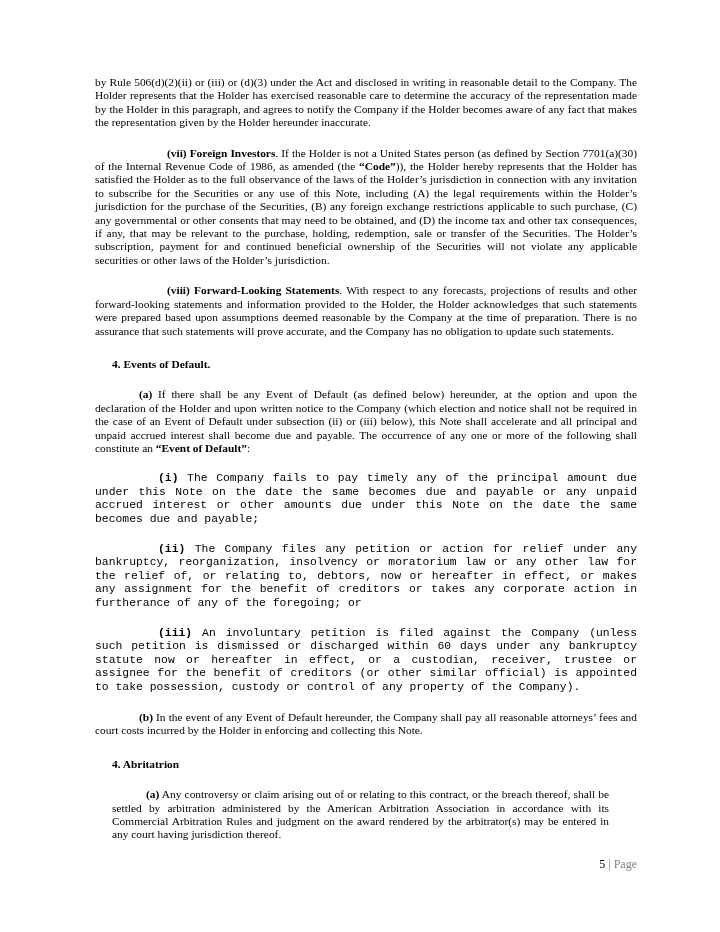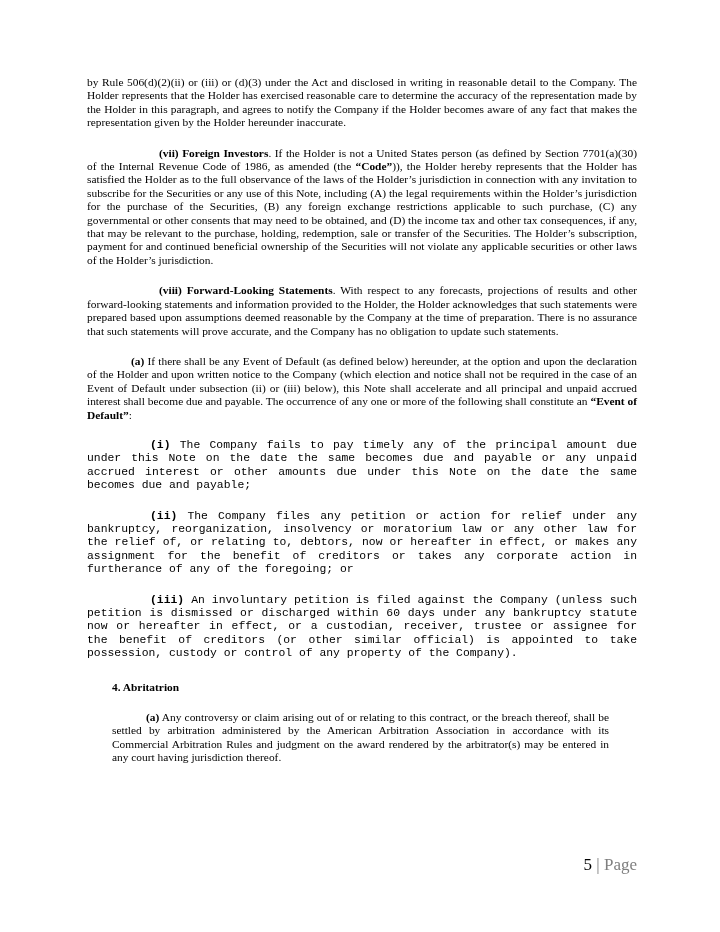--- a/index.html
+++ b/index.html
@@ -19,21 +19,21 @@
     color: var(--text, #000000);
     overflow: hidden;
   }
   .content {
     position: absolute;
     left: 83px;
     right: 83px;
     top: 76px;
   }
   .content p {
-    margin: 17px 0 0 4px;
+    margin: 17px 0 0 12px;
     text-align: justify;
   }
   .content p.first {
     margin-top: 0;
   }
   .indent-xl { text-indent: 72px; }
   .indent-lg { text-indent: 63px; font-family: Liberation Mono, monospace; }
   .indent-md { text-indent: 44px; }
   .heading {
     font-weight: bold;
@@ -45,21 +45,21 @@
     margin-left: 29px !important;
     margin-right: 28px !important;
     text-indent: 34px;
     text-align: left;
     font-family: Liberation Serif, serif;
   }
   .footer {
     position: absolute;
     top: 858px;
     right: 83px;
-    font-size: 17px;
+    font-size: 12px;
     line-height: 13px;
     text-align: right;
     white-space: pre;
   }
   .footer .muted {
     color: var(--footer_muted, #7f7f7f);
   }
   .run-b { font-weight: bold; }
   .run-i { }
 </style>
@@ -68,29 +68,31 @@
 
 <div class="page">
   <div class="content">
 
     <p class="first"><span>by Rule 506(d)(2)(ii) or (iii) or (d)(3) under the Act and disclosed in writing in reasonable detail to the Company. The Holder represents that the Holder has exercised reasonable care to determine the accuracy of the representation made by the Holder in this paragraph, and agrees to notify the Company if the Holder becomes aware of any fact that makes the representation given by the Holder hereunder inaccurate.</span></p>
 
     <p class="indent-xl"><span class="run-b">(vii) Foreign Investors</span><span>. If the Holder is not a United States person (as defined by Section 7701(a)(30) of the Internal Revenue Code of 1986, as amended (the </span><span class="run-b run-i">“Code”</span><span>)), the Holder hereby represents that the Holder has satisfied the Holder as to the full observance of the laws of the Holder’s jurisdiction in connection with any invitation to subscribe for the Securities or any use of this Note, including (A) the legal requirements within the Holder’s jurisdiction for the purchase of the Securities, (B) any foreign exchange restrictions applicable to such purchase, (C) any governmental or other consents that may need to be obtained, and (D) the income tax and other tax consequences, if any, that may be relevant to the purchase, holding, redemption, sale or transfer of the Securities. The Holder’s subscription, payment for and continued beneficial ownership of the Securities will not violate any applicable securities or other laws of the Holder’s jurisdiction.</span></p>
 
     <p class="indent-xl"><span class="run-b">(viii) Forward-Looking Statements</span><span>. With respect to any forecasts, projections of results and other forward-looking statements and information provided to the Holder, the Holder acknowledges that such statements were prepared based upon assumptions deemed reasonable by the Company at the time of preparation. There is no assurance that such statements will prove accurate, and the Company has no obligation to update such statements.</span></p>
 
+    <p class="heading"><span class="run-b">4. Events of Default.</span></p>
 
     <p class="indent-md"><span class="run-b">(a)</span><span> If there shall be any Event of Default (as defined below) hereunder, at the option and upon the declaration of the Holder and upon written notice to the Company (which election and notice shall not be required in the case of an Event of Default under subsection (ii) or (iii) below), this Note shall accelerate and all principal and unpaid accrued interest shall become due and payable. The occurrence of any one or more of the following shall constitute an </span><span class="run-b run-i">“Event of Default”</span><span>:</span></p>
 
     <p class="indent-lg"><span class="run-b">(i)</span><span> The Company fails to pay timely any of the principal amount due under this Note on the date the same becomes due and payable or any unpaid accrued interest or other amounts due under this Note on the date the same becomes due and payable;</span></p>
 
     <p class="indent-lg"><span class="run-b">(ii)</span><span> The Company files any petition or action for relief under any bankruptcy, reorganization, insolvency or moratorium law or any other law for the relief of, or relating to, debtors, now or hereafter in effect, or makes any assignment for the benefit of creditors or takes any corporate action in furtherance of any of the foregoing; or</span></p>
 
     <p class="indent-lg"><span class="run-b">(iii)</span><span> An involuntary petition is filed against the Company (unless such petition is dismissed or discharged within 60 days under any bankruptcy statute now or hereafter in effect, or a custodian, receiver, trustee or assignee for the benefit of creditors (or other similar official) is appointed to take possession, custody or control of any property of the Company).</span></p>
 
+    <p class="indent-md"><span class="run-b">(b)</span><span> In the event of any Event of Default hereunder, the Company shall pay all reasonable attorneys’ fees and court costs incurred by the Holder in enforcing and collecting this Note.</span></p>
 
     <p class="heading"><span class="run-b">4. Abritatrion</span></p>
 
     <p class="block"><span class="run-b">(a)</span><span> Any controversy or claim arising out of or relating to this contract, or the breach thereof, shall be settled by arbitration administered by the American Arbitration Association in accordance with its Commercial Arbitration Rules and judgment on the award rendered by the arbitrator(s) may be entered in any court having jurisdiction thereof.</span></p>
 
 
   </div>
 
   <div class="footer"><span>5</span><span class="muted"> | </span><span class="muted">Page</span></div>
 </div>

